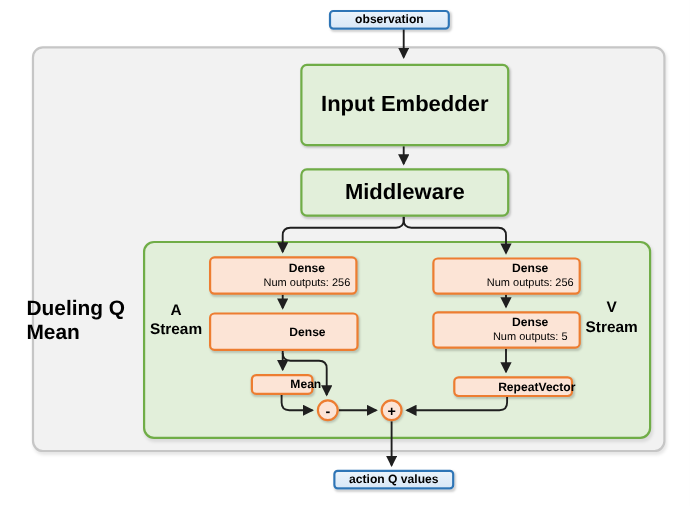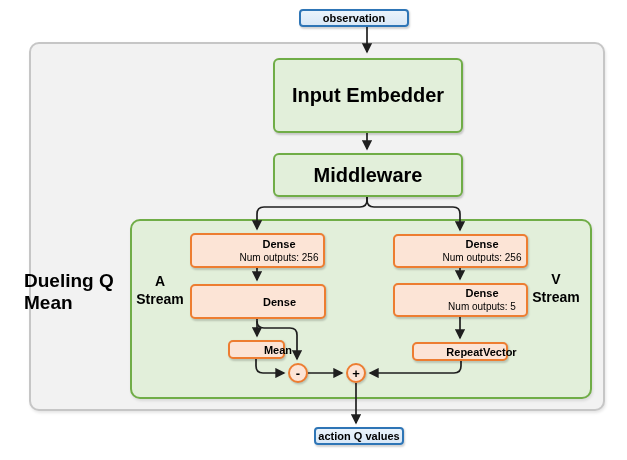--- a/index.html
+++ b/index.html
@@ -37,24 +37,24 @@
   .streamlabel{font-weight:bold;font-size:14px;line-height:18px;text-align:center;}
   
   .n-observation{left:299px;top:9px;width:110px;height:18px;}
   .n-embedder{left:273px;top:58px;width:190px;height:75px;}
   .n-middleware{left:273px;top:153px;width:190px;height:44px;}
   .n-a-dense1{left:190px;top:233px;width:135px;height:35px;}
   .n-a-dense2{left:190px;top:284px;width:136px;height:35px;}
   .n-v-dense1{left:393px;top:234px;width:135px;height:34px;}
   .n-v-dense2{left:393px;top:283px;width:135px;height:34px;}
   .n-mean{left:228px;top:340px;width:57px;height:19px;}
-  .n-repeat{left:412px;top:342px;width:96px;height:19px;}
+  .n-repeat{left:412px;top:342px;width:109px;height:19px;}
   .n-minus{left:288px;top:363px;}
   .n-plus{left:346px;top:363px;}
-  .n-action{left:314px;top:427px;width:90px;height:18px;}
+  .n-action{left:303px;top:427px;width:110px;height:18px;}
   .l-dueling{left:24px;top:270px;width:112px;}
   .l-astream{left:130px;top:272px;width:60px;}
   .l-vstream{left:526px;top:270px;width:60px;}
   
   svg.connectors{position:absolute;left:0;top:0;width:627px;height:460px;pointer-events:none;}
   svg.connectors path.edge{fill:none;stroke:var(--arrow);stroke-width:1.7;}
 </style>
 </head>
 <body>
 

